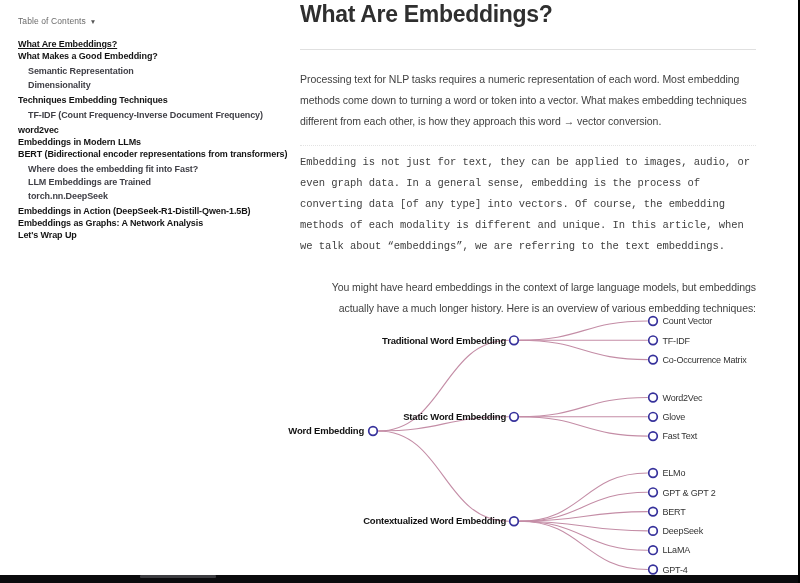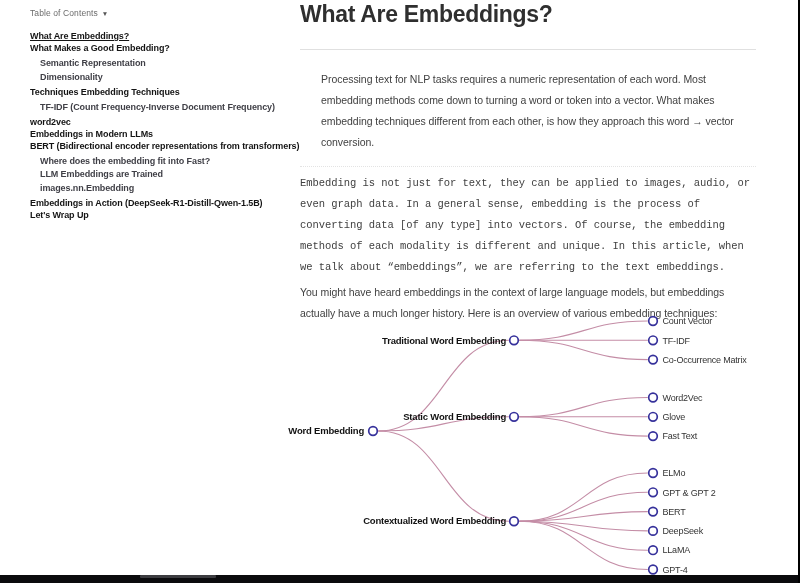--- a/index.html
+++ b/index.html
@@ -7,40 +7,40 @@
   body {
     position:relative;
     width:800px; height:583px;
     background:#ffffff;
     font-family:"Liberation Sans", sans-serif;
     overflow:hidden;
     border-right:2px solid #000;
   }
 
   
-  .sidebar { position:absolute; left:16px; top:0; width:292px; padding:8px 6px 0 14px; }
+  .sidebar { position:absolute; left:4px; top:0; width:292px; padding:16px 6px 0 14px; }
   .toc-header { font-size:8.5px; color:#6b6b6b; letter-spacing:0.1px; cursor:pointer; display:flex; align-items:center; gap:4px; }
   .toc-caret { font-size:6.5px; color:#555; position:relative; top:0.5px; }
   .toc-list { margin-top:13px; }
   .toc-item { font-size:9px; line-height:11px; margin-top:1px; color:#3d3d3d; cursor:pointer; letter-spacing:-0.1px; }
   .toc-item.lvl1 { font-weight:bold; color:#141414; }
   .toc-item.lvl2 { padding-left:10px; margin-top:2.5px; color:#3f3f46;font-weight:bold; }
   .toc-item.lvl1 + .toc-item.lvl2 { margin-top:4px; }
   .toc-item.lvl2 + .toc-item.lvl1 { margin-top:4px; }
   .toc-item.active { text-decoration:underline; }
 
   
   .main { position:absolute; left:300px; top:0; width:456px; }
   .article-title { font-size:23px; font-weight:bold; color:#2f2f2f; letter-spacing:-0.3px; line-height:26px; margin-top:1px; }
   .rule { border:none; border-top:1px solid #e0e0e0; margin-top:22px; }
   .rule-dotted { border:none; border-top:1px dotted #e3e3e3; margin-top:13px; }
   .para { font-size:10.5px; line-height:21px; color:#414141; letter-spacing:-0.05px; }
-  .para.p1 { margin-top:19px;margin-left:21px; }
+  .para.p1 { margin-top:19px; }
   .para.p2 { margin-top:6px;font-family:Liberation Mono, monospace; }
-  .para.p3 { margin-top:4px; }
+  .para.p3 { margin-top:20px;text-align:right; }
 
   
   .tree-svg { position:absolute; left:288px; top:300px; width:474px; height:281px; }
   .tree-svg text { font-family:"Liberation Sans", sans-serif; }
 
   
   .bottom-bar { position:absolute; left:0; bottom:0; width:800px; height:8px; background:#0b0b0d; }
   .scroll-thumb { position:absolute; left:140px; top:0; width:76px; height:3px; background:#3c3c40; border-radius:1px; cursor:pointer; }
 </style>
 </head>
@@ -56,22 +56,23 @@
       <div class="toc-item lvl1">What Makes a Good Embedding?</div>
       <div class="toc-item lvl2">Semantic Representation</div>
       <div class="toc-item lvl2">Dimensionality</div>
       <div class="toc-item lvl1">Techniques Embedding Techniques</div>
       <div class="toc-item lvl2">TF-IDF (Count Frequency-Inverse Document Frequency)</div>
       <div class="toc-item lvl1">word2vec</div>
       <div class="toc-item lvl1">Embeddings in Modern LLMs</div>
       <div class="toc-item lvl1">BERT (Bidirectional encoder representations from transformers)</div>
       <div class="toc-item lvl2">Where does the embedding fit into Fast?</div>
       <div class="toc-item lvl2">LLM Embeddings are Trained</div>
-      <div class="toc-item lvl2">images.nn.Embedding</div>
+      <div class="toc-item lvl2">torch.nn.DeepSeek</div>
       <div class="toc-item lvl1">Embeddings in Action (DeepSeek-R1-Distill-Qwen-1.5B)</div>
+      <div class="toc-item lvl1">Embeddings as Graphs: A Network Analysis</div>
       <div class="toc-item lvl1">Let's Wrap Up</div>
     </div>
 </nav>
 
 <main class="main">
   <h1 class="article-title">What Are Embeddings?</h1>
   <hr class="rule">
   <p class="para p1">Processing text for NLP tasks requires a numeric representation of each word. Most embedding methods come down to turning a word or token into a vector. What makes embedding techniques different from each other, is how they approach this word → vector conversion.</p>
   <hr class="rule-dotted">
   <p class="para p2">Embedding is not just for text, they can be applied to images, audio, or even graph data. In a general sense, embedding is the process of converting data [of any type] into vectors. Of course, the embedding methods of each modality is different and unique. In this article, when we talk about “embeddings”, we are referring to the text embeddings.</p>

